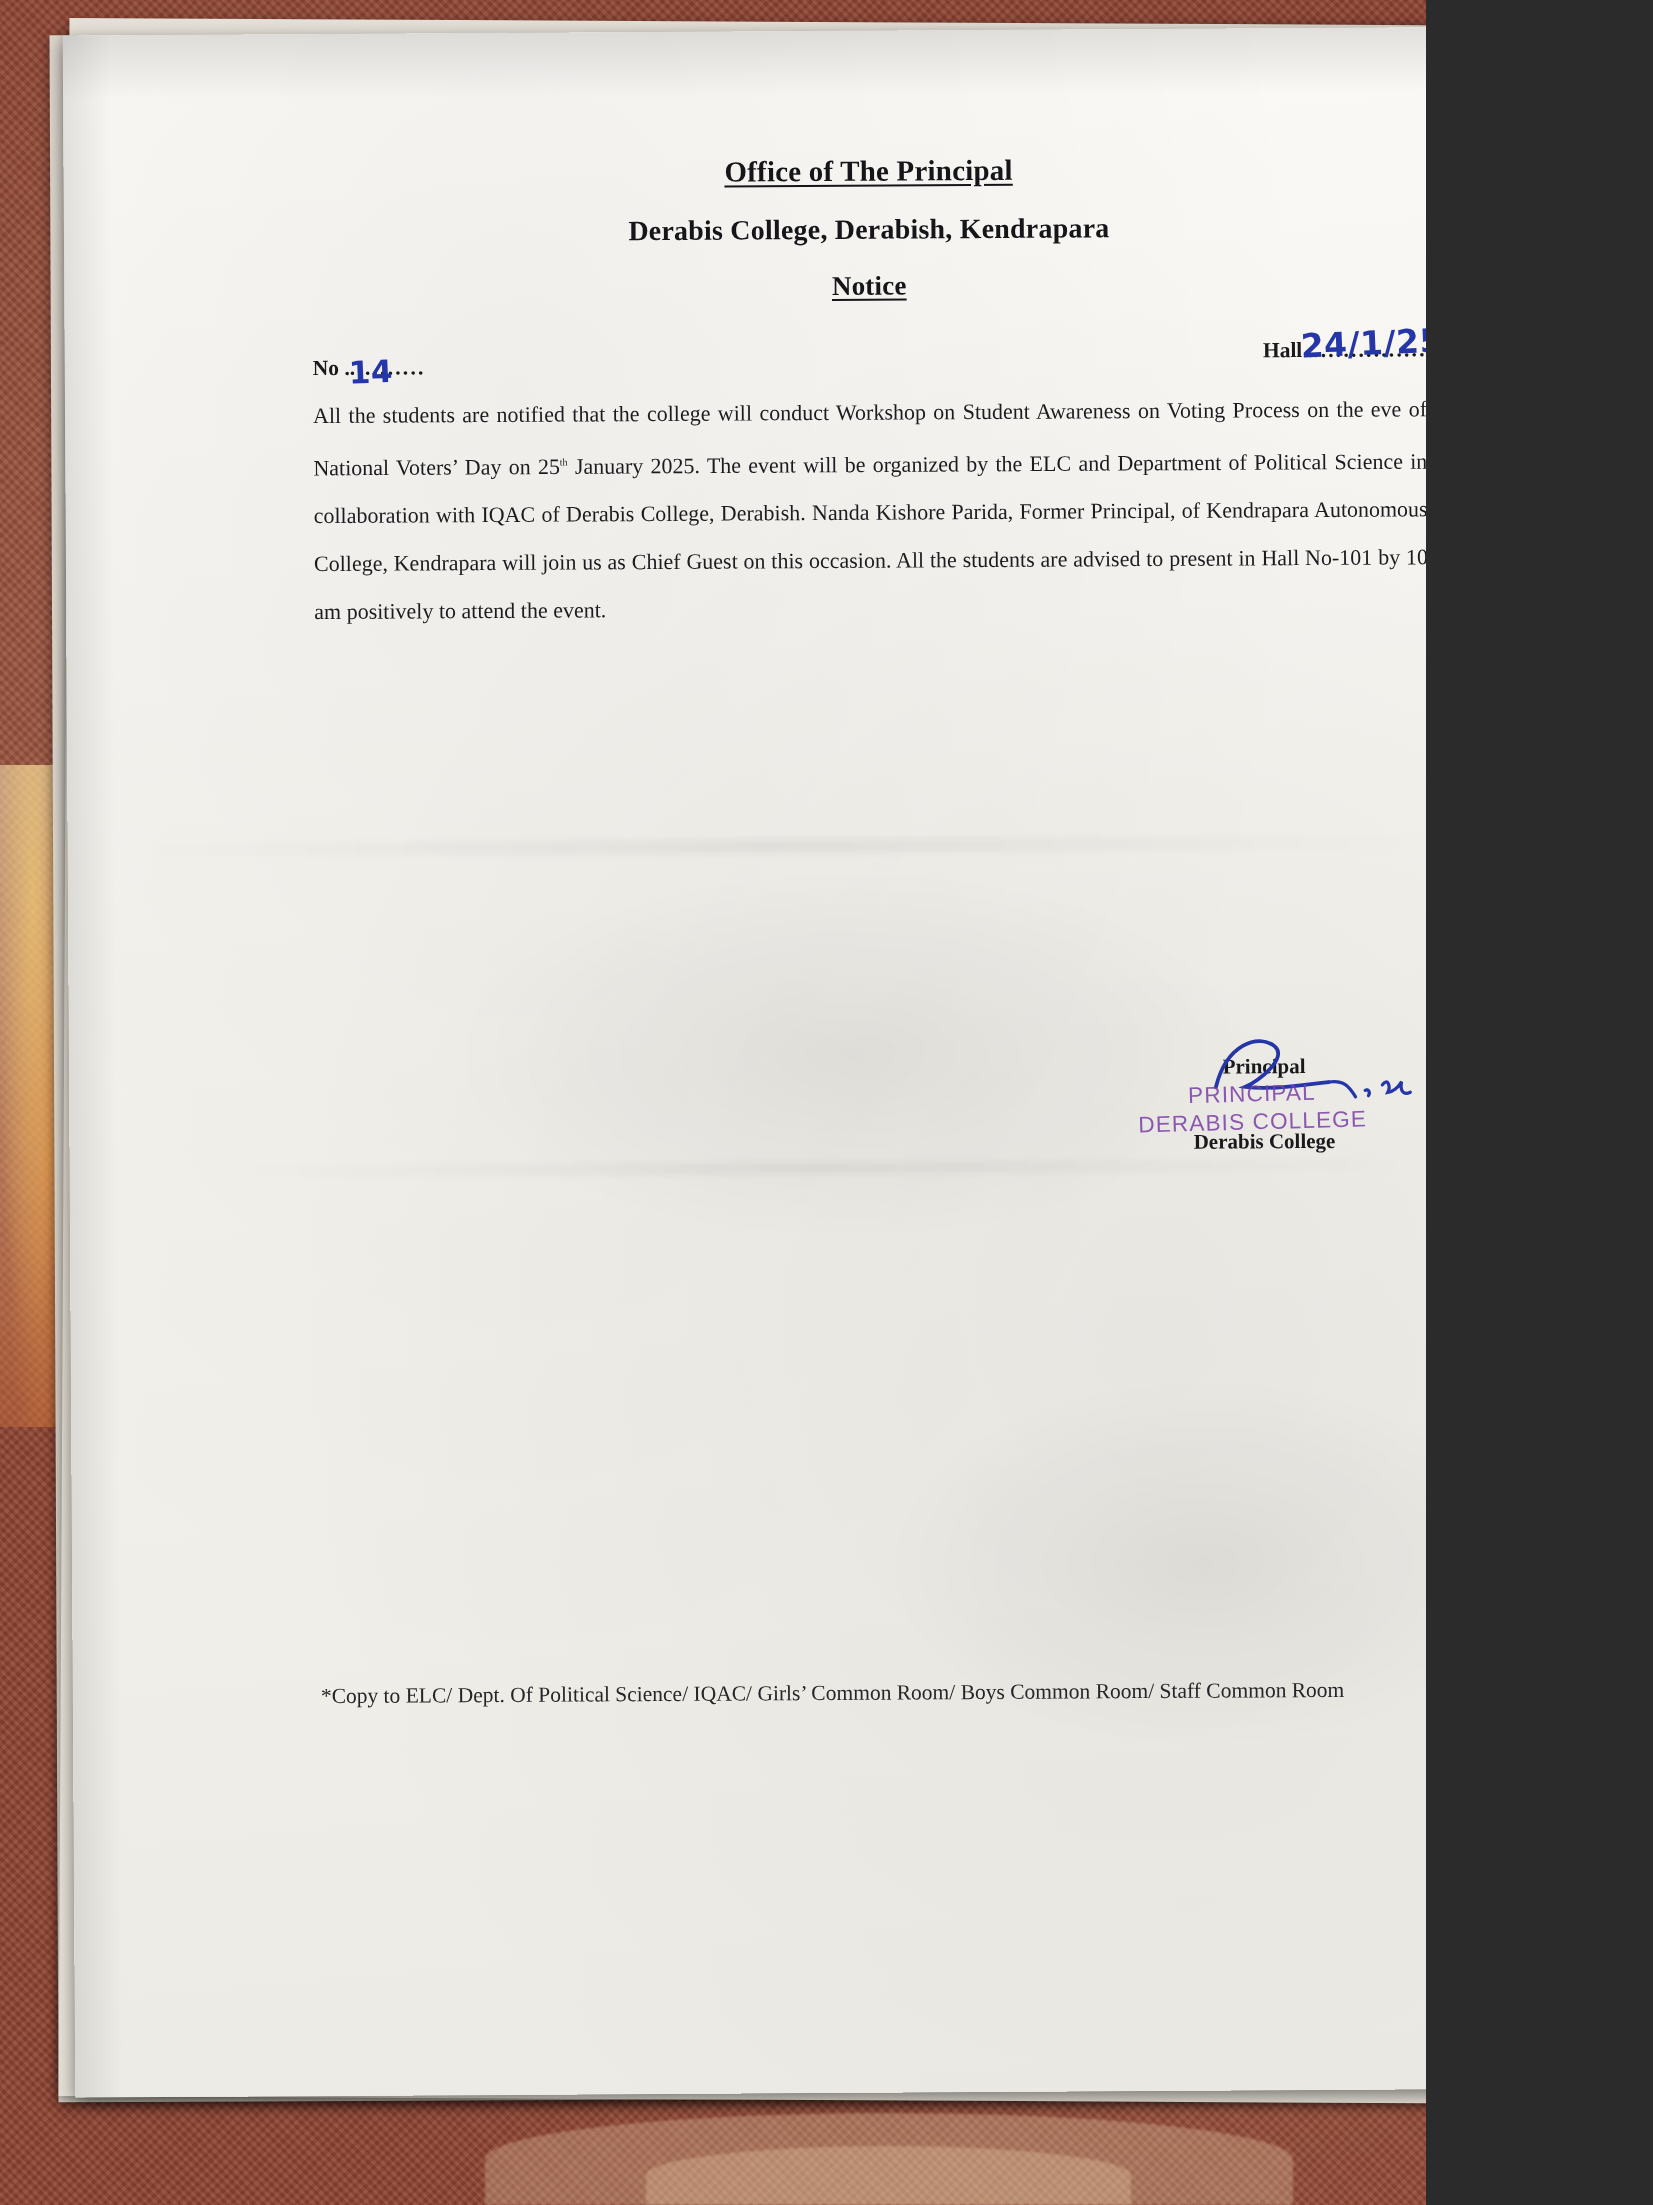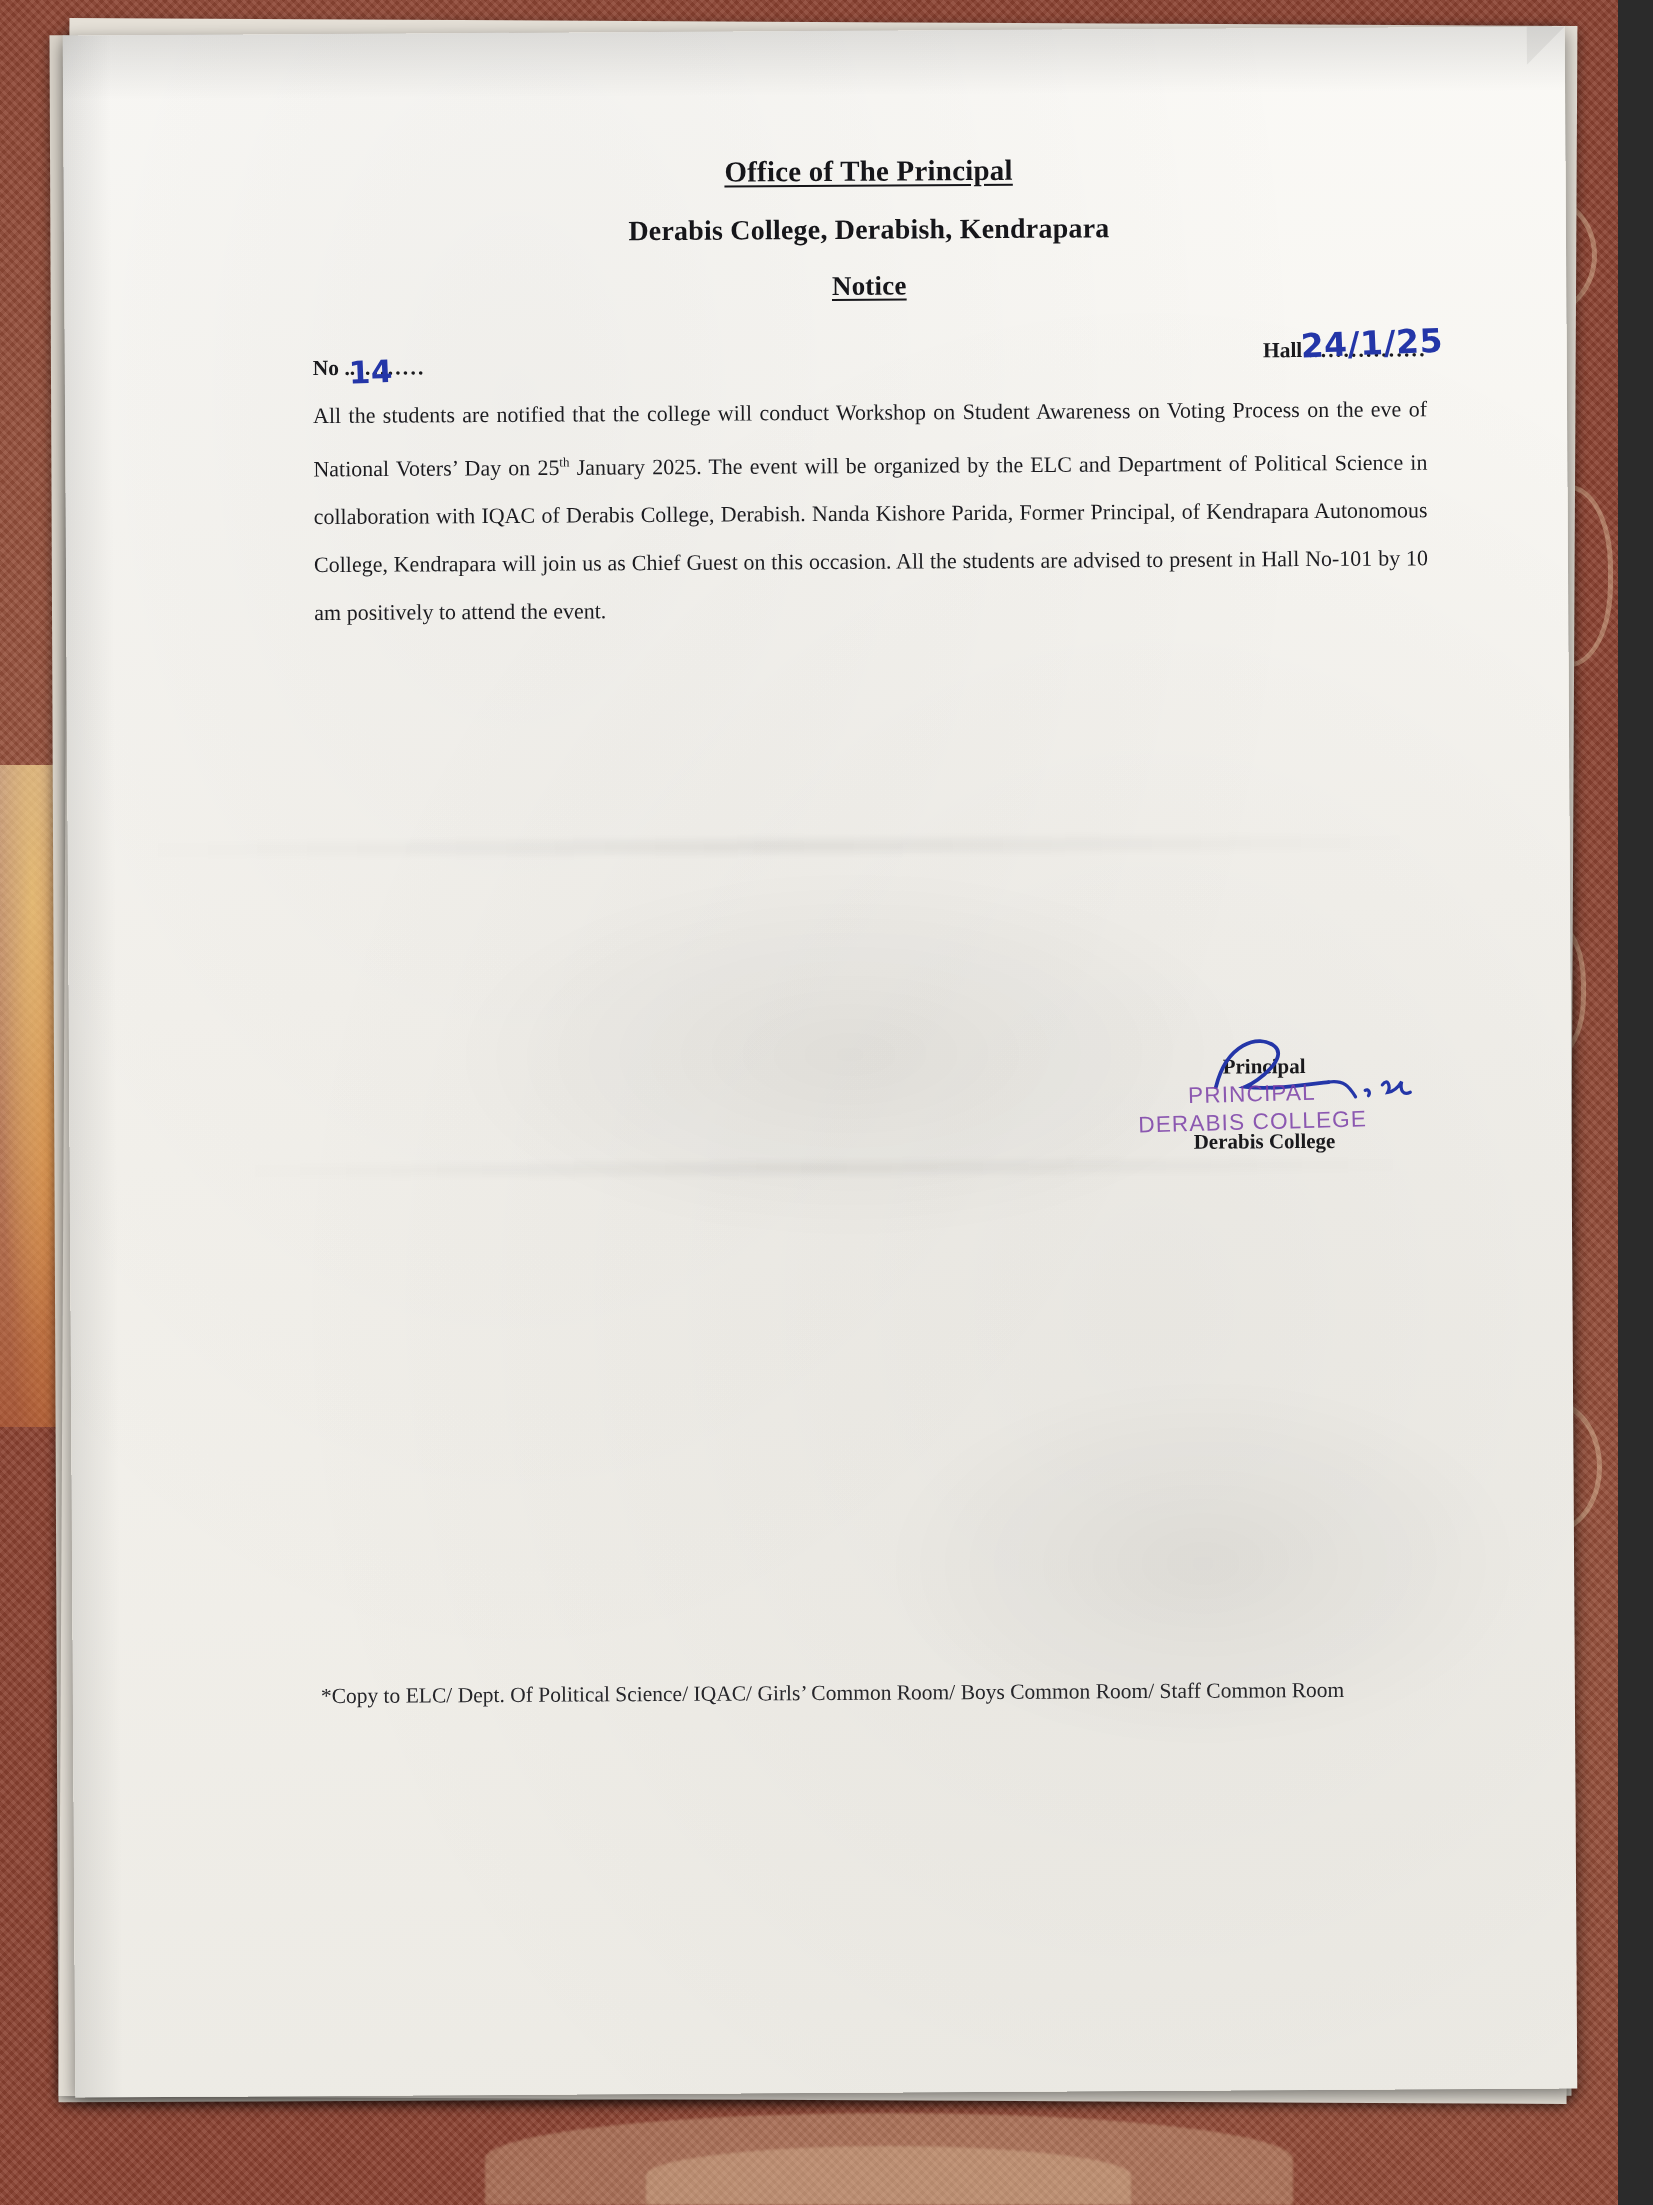--- a/index.html
+++ b/index.html
@@ -2,21 +2,21 @@
 <html style="font-size:8.6px"><head>
 <meta charset="utf-8">
 <style>
   html, body {
     margin: 0;
     padding: 0;
     background: #2b2b2b;
   }
   #page {
     position: relative;
-    width: 1618px;
+    width: 1426px;
     height: 2205px;
     overflow: hidden;
     background: #7f1d1d;
     font-family: "Liberation Serif", serif;
   }
 
   
   .cloth {
     position: absolute;
     inset: 0;
@@ -170,21 +170,21 @@
     font-size: 33px;
   }
 
   .body-text {
     margin-top: 14px;
     font-size: 22px;
     line-height: 48px;
     text-align: justify;
     color: #1c1c20;
   }
-  .body-text sup { font-size: 13px; vertical-align: super; margin-top: 36px; }
+  .body-text sup { font-size: 10px; vertical-align: super; margin-top: 36px; }
 
   
   .sign-block {
     position: absolute;
     left: 1044px;
     top: 1026px;
     width: 302px;
     text-align: center;
   }
   .sign-principal {

